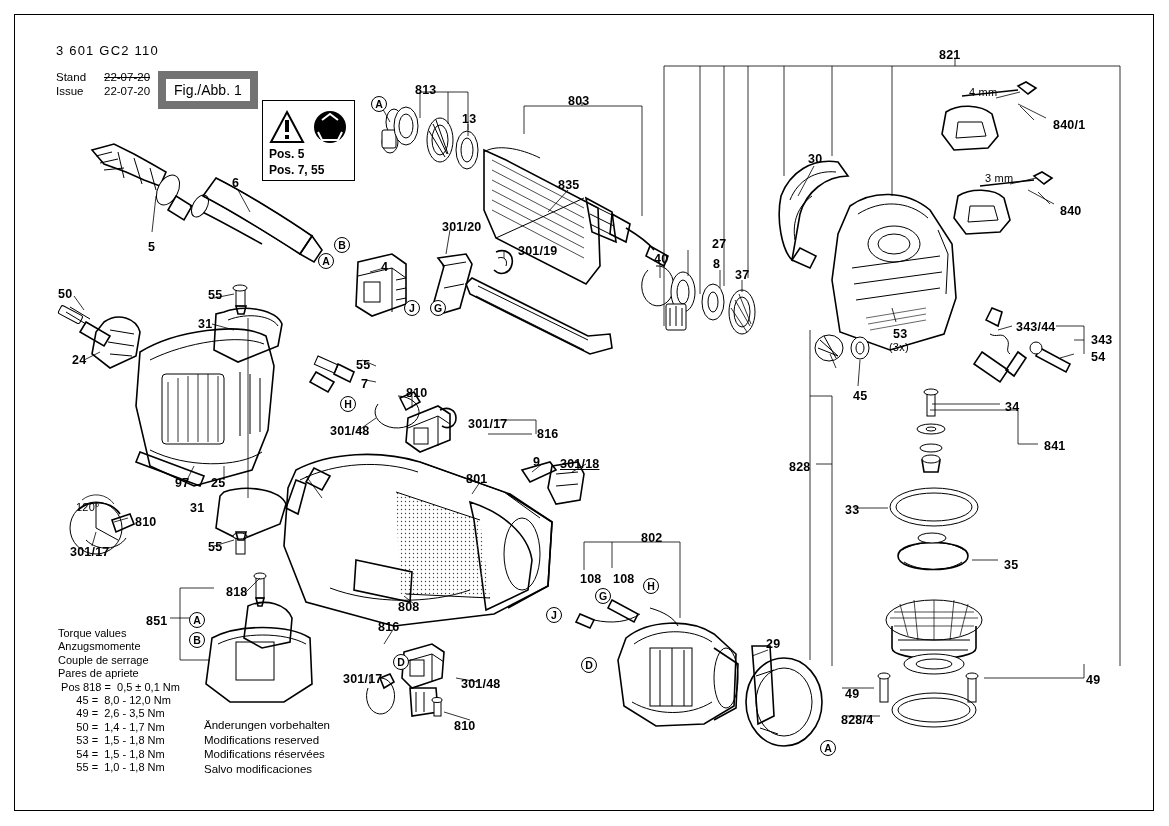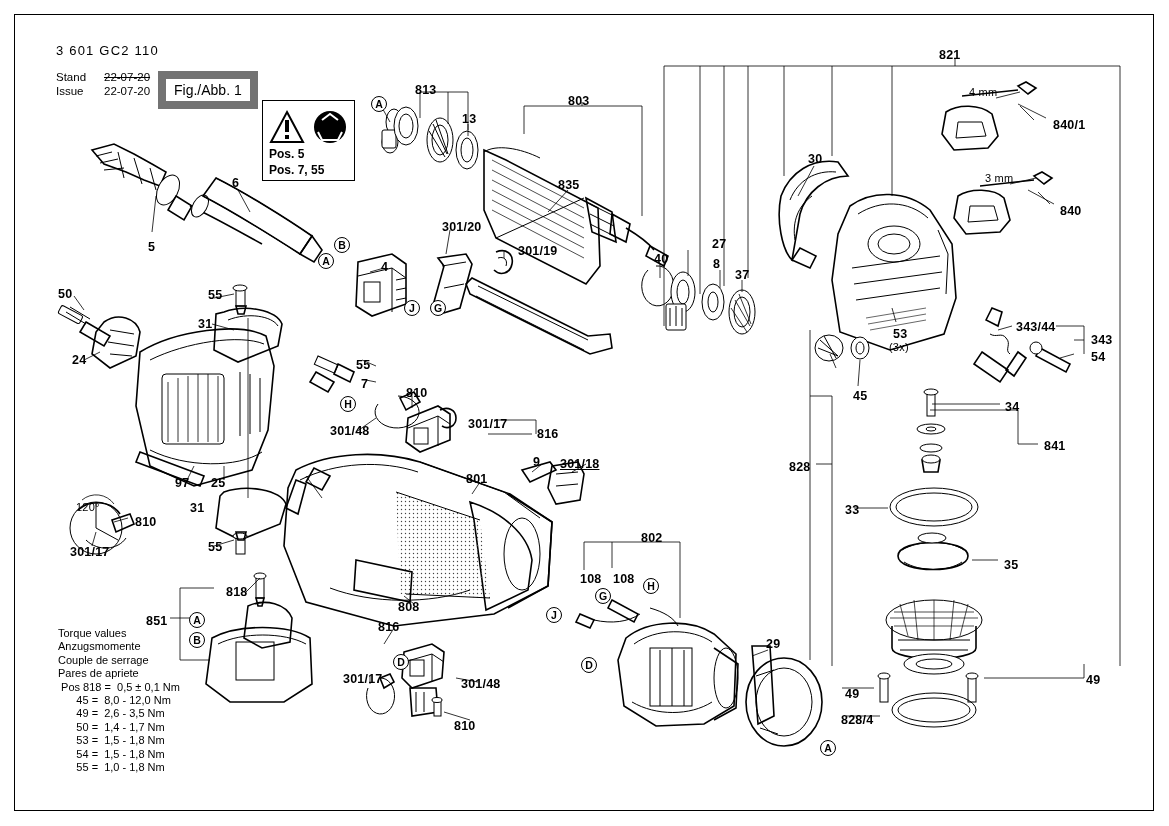--- a/index.html
+++ b/index.html
@@ -133,20 +133,24 @@
 Couple de serrage
 Pares de apriete
  Pos 818 =  0,5 ± 0,1 Nm
       45 =  8,0 - 12,0 Nm
       49 =  2,6 - 3,5 Nm
       50 =  1,4 - 1,7 Nm
       53 =  1,5 - 1,8 Nm
       54 =  1,5 - 1,8 Nm
       55 =  1,0 - 1,8 Nm</div>
 
+  <div class="modif" style="left:204px; top:718px;" id="modif-block">Änderungen vorbehalten
+Modifications reserved
+Modifications réservées
+Salvo modificaciones</div>
 
   <svg class="art" viewBox="0 0 1169 826">
     <defs>
       <style>
         .s  { fill:none; stroke:#000; stroke-width:1; }
         .sf { fill:#fff; stroke:#000; stroke-width:1; }
         .th { fill:none; stroke:#000; stroke-width:1.6; }
         .ld { fill:none; stroke:#000; stroke-width:.8; }
         .hat{ fill:none; stroke:#000; stroke-width:.6; }
         .dk { fill:#2a2a2a; stroke:#000; stroke-width:.8; }

